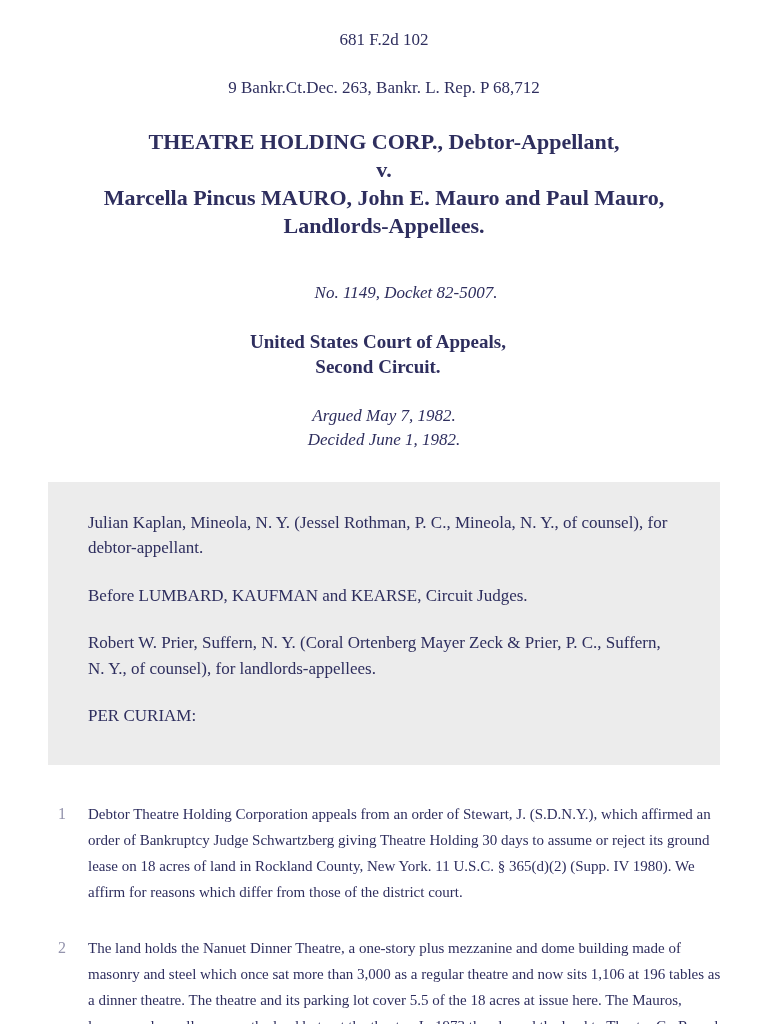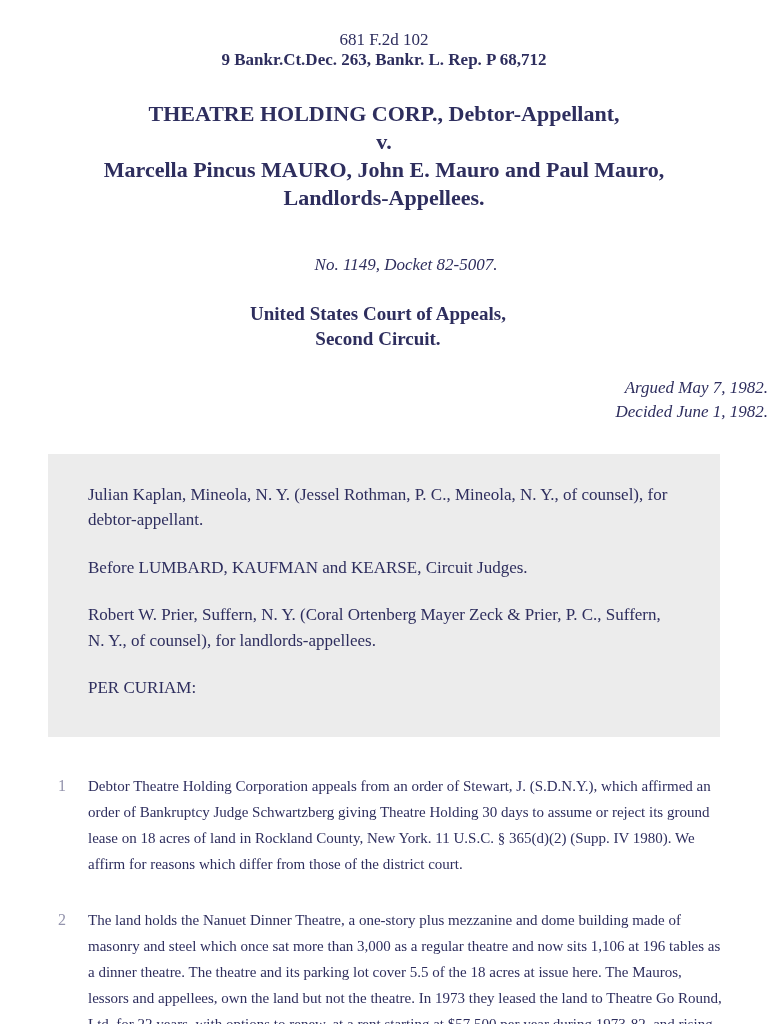--- a/index.html
+++ b/index.html
@@ -14,26 +14,25 @@
     box-sizing: border-box;
     padding: 30px 0 0 0;
     font-family: "Liberation Serif", "DejaVu Serif", serif;
     color: #2e2e5e;
     overflow: hidden;
   }
   .center { text-align: center; }
 
   .citation {
     font-size: 17px;
-    margin: 0 0 0 0;
+    margin: 0 0 28px 0;
   }
   .subcitation {
     font-size: 17px;
     margin: 0 0 30px 0;
-    font-weight: bold;
   }
   .case-title {
     font-size: 22px;
     font-weight: bold;
     line-height: 1.28;
     margin: 0 30px 42px 30px;
   }
   .case-title span { display: block; }
   .docket {
     font-style: italic;
@@ -46,21 +45,20 @@
     font-weight: bold;
     line-height: 1.35;
     margin: 0 12px 24px 0;
   }
   .court span { display: block; }
   .dates {
     font-style: italic;
     font-size: 17px;
     line-height: 1.4;
     margin: 0 0 30px 0;
-    text-align: right;
   }
   .dates span { display: block; }
 
   .counsel-box {
     background: #ececec;
     margin: 0 48px 36px 48px;
     padding: 28px 52px 14px 40px;
     font-size: 17px;
     line-height: 1.5;
   }

